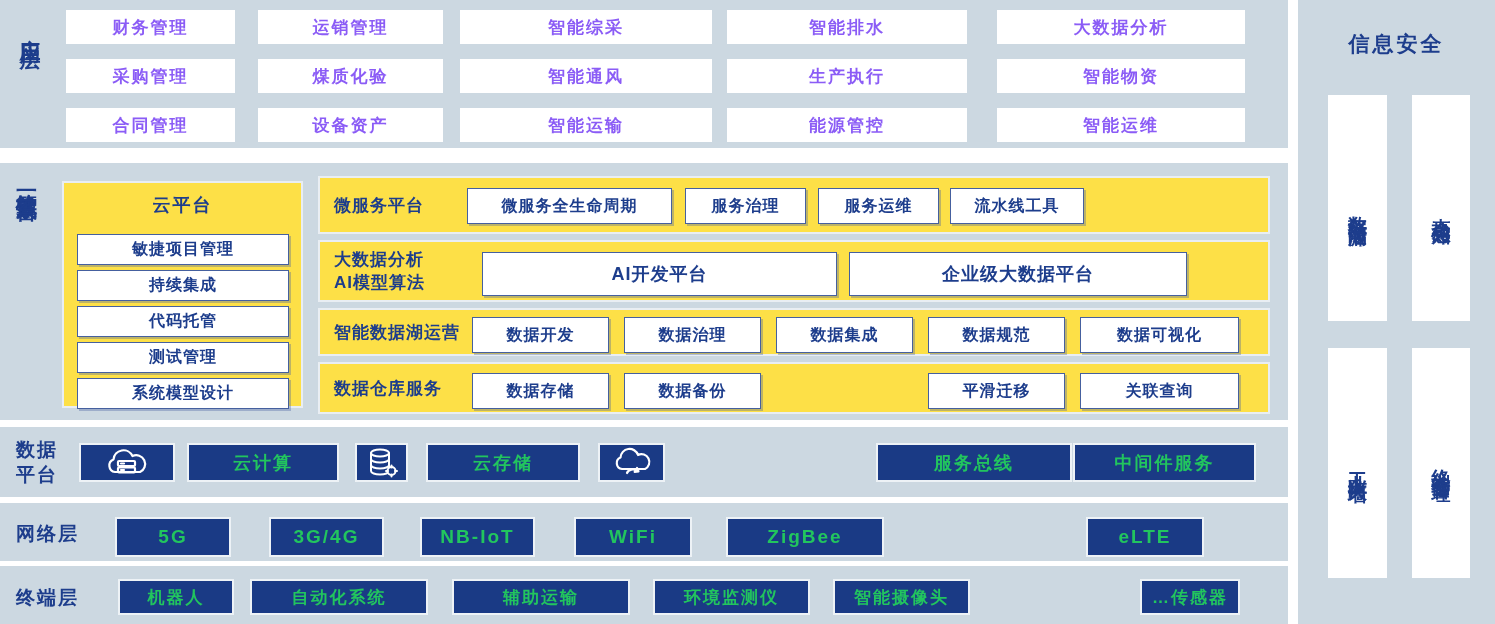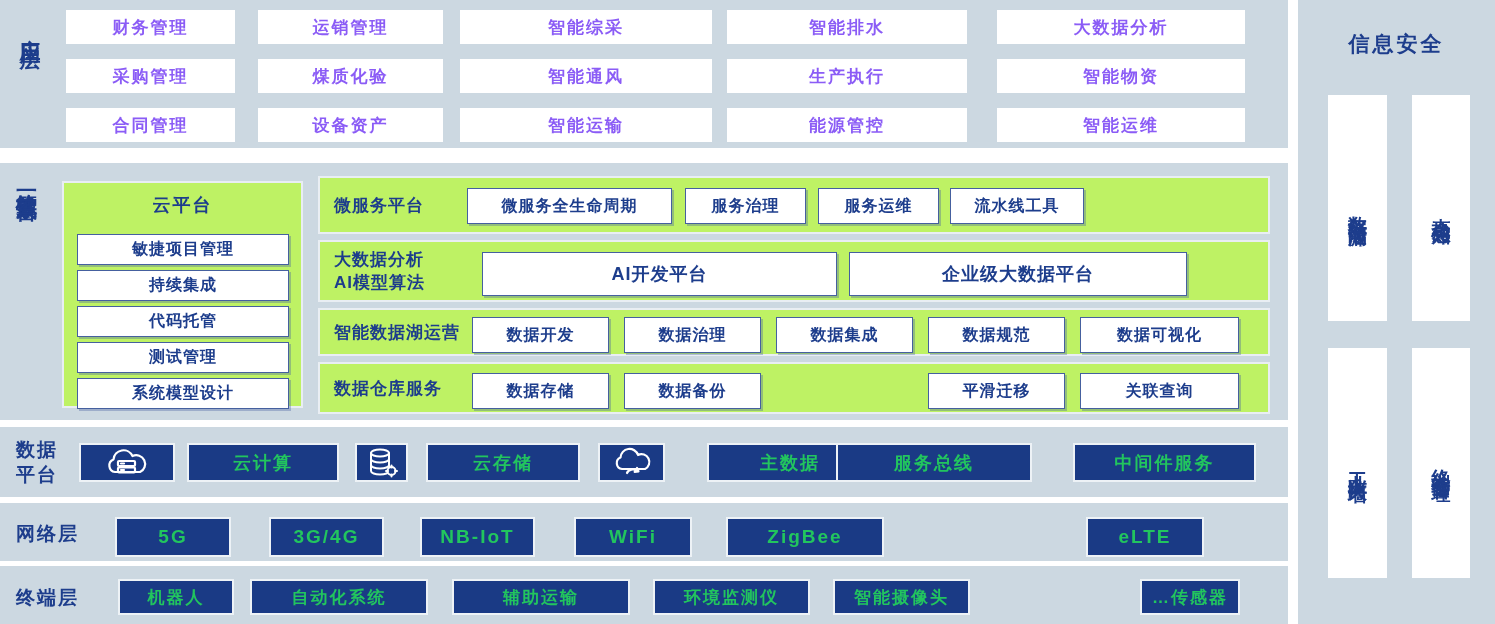--- a/index.html
+++ b/index.html
@@ -10,21 +10,21 @@
           color:#1d3d8c;font-weight:bold;font-size:21px;letter-spacing:6px;line-height:36px;}
   .hlabel{position:absolute;color:#1d3d8c;font-weight:bold;font-size:19px;letter-spacing:2px;}
   .wbox{position:absolute;background:#ffffff;color:#8b5cf6;font-weight:bold;font-size:17px;
         letter-spacing:2px;display:flex;align-items:center;justify-content:center;}
   .obox{position:absolute;background:#ffffff;color:#1d3d8c;font-weight:bold;font-size:16px;
         letter-spacing:1px;display:flex;align-items:center;justify-content:center;
         border:1px solid #45609f;box-shadow:2px 2px 0 rgba(70,95,160,.35);}
   .nbox{position:absolute;background:#1a3a85;color:#22c55e;font-weight:bold;font-size:18px;
         letter-spacing:2px;display:flex;align-items:center;justify-content:center;
         border:2px solid #edf2f6;box-sizing:border-box;}
-  .subpanel{position:absolute;background:#bef264;border:2px solid #e9eef3;box-sizing:border-box;}
+  .subpanel{position:absolute;background:#fde047;border:2px solid #e9eef3;box-sizing:border-box;}
   .rowlabel{position:absolute;left:14px;top:0;bottom:0;display:flex;flex-direction:column;
             justify-content:center;color:#1d3d8c;font-weight:bold;font-size:17px;letter-spacing:1px;}
   .vbox{position:absolute;background:#ffffff;display:flex;align-items:center;justify-content:center;}
   .vbox span{writing-mode:vertical-lr;text-orientation:upright;color:#1d3d8c;font-weight:bold;
              font-size:19px;letter-spacing:3px;}
   .icon svg{display:block;margin:auto;}
 </style>
 </head>
 <body>
 
@@ -132,22 +132,21 @@
     <div class="nbox" style="left:426px;top:16px;width:154px;height:39px">云存储</div>
 
     <div class="nbox icon" style="left:598px;top:16px;width:67px;height:39px">
       <svg width="40" height="32" viewBox="0 0 40 32" fill="none" stroke="#ffffff" stroke-width="2.2" stroke-linejoin="round" stroke-linecap="round">
         <path d="M33 22 H10 A6 6 0 0 1 8.5 10.5 A9 9 0 0 1 26 8 A7 7 0 0 1 33 22 Z"></path>
         <path d="M15 26 a6 5 0 0 1 10 -2"></path>
         <path d="M25 21 l1.5 3.5 l-3.8 0.3 Z" fill="#ffffff"></path>
       </svg>
     </div>
 
-    <div class="nbox" style="left:707px;top:16px;width:166px;height:39px">主数据</div>
-    <div class="nbox" style="left:836px;top:16px;width:196px;height:39px">服务总线</div>
+    <div class="nbox" style="left:876px;top:16px;width:196px;height:39px">服务总线</div>
     <div class="nbox" style="left:1073px;top:16px;width:183px;height:39px">中间件服务</div>
   </section>
 
   <section class="panel" style="left:0;top:503px;width:1288px;height:58px">
     <div class="hlabel" style="left:16px;top:18px">网络层</div>
     <div class="nbox" style="left:115px;top:14px;width:116px;height:40px;font-size:19px">5G</div>
     <div class="nbox" style="left:269px;top:14px;width:115px;height:40px;font-size:19px">3G/4G</div>
     <div class="nbox" style="left:420px;top:14px;width:115px;height:40px;font-size:19px">NB-IoT</div>
     <div class="nbox" style="left:574px;top:14px;width:118px;height:40px;font-size:19px">WiFi</div>
     <div class="nbox" style="left:726px;top:14px;width:158px;height:40px;font-size:19px">ZigBee</div>

